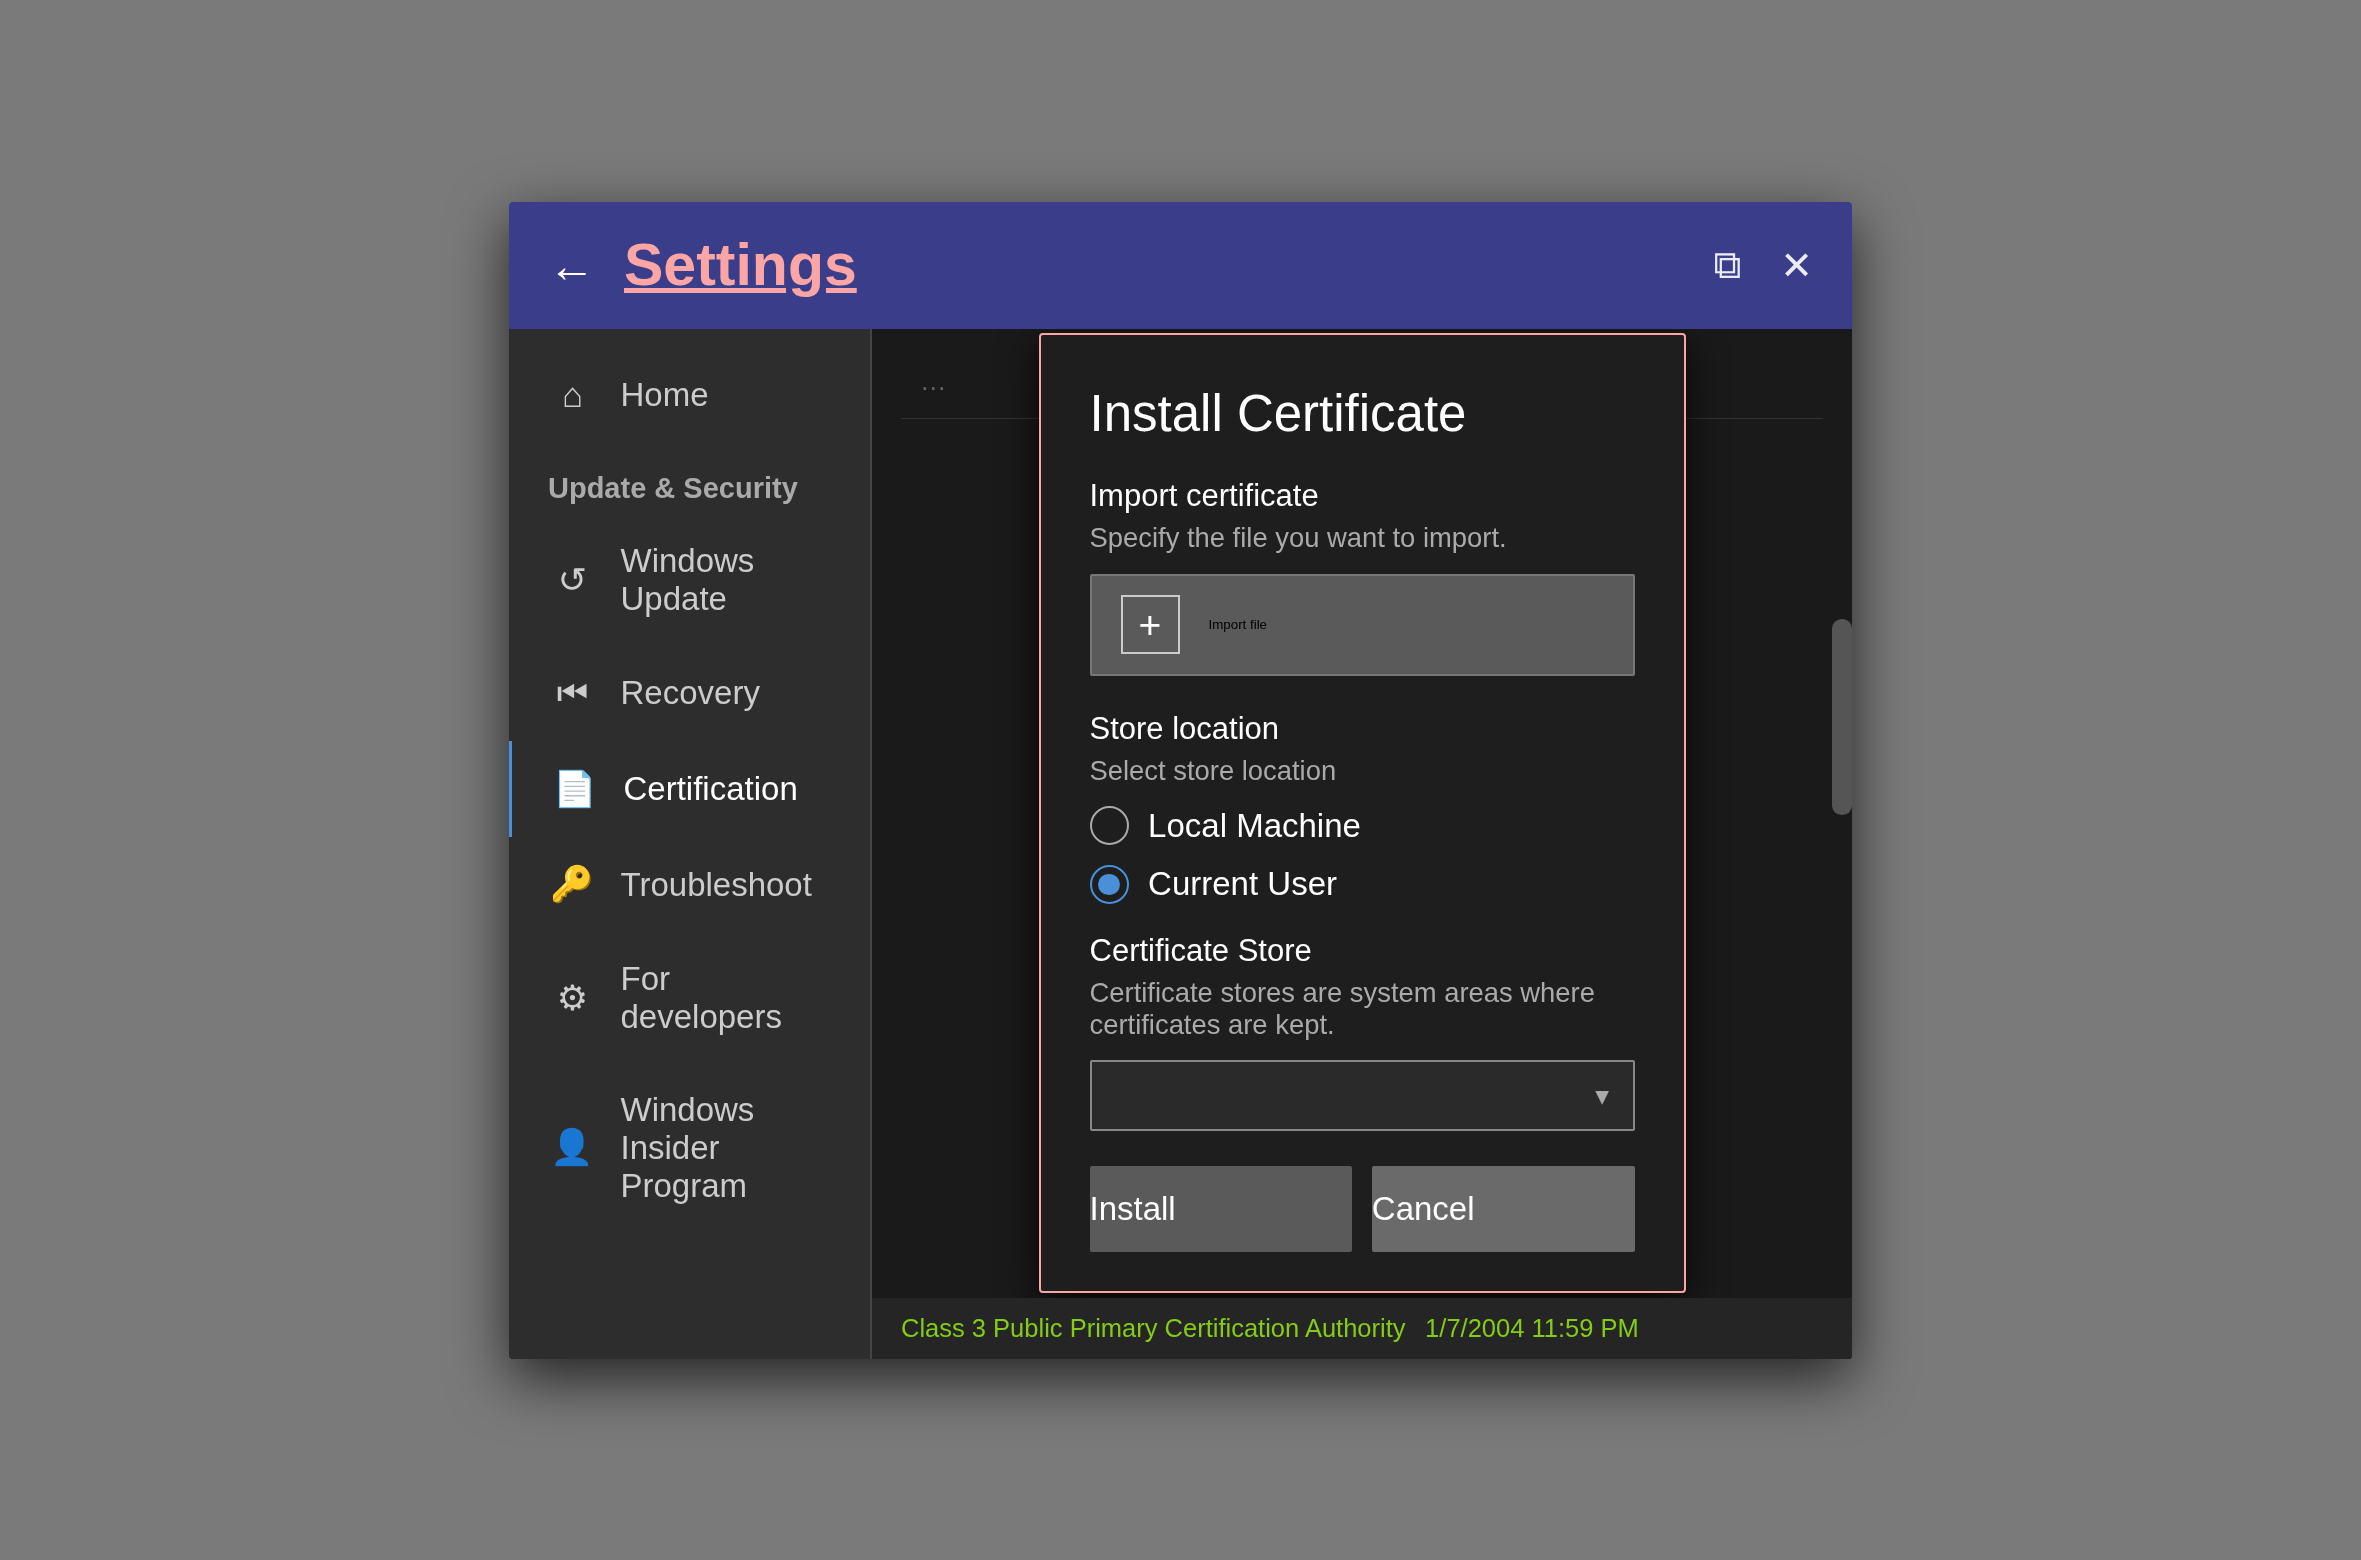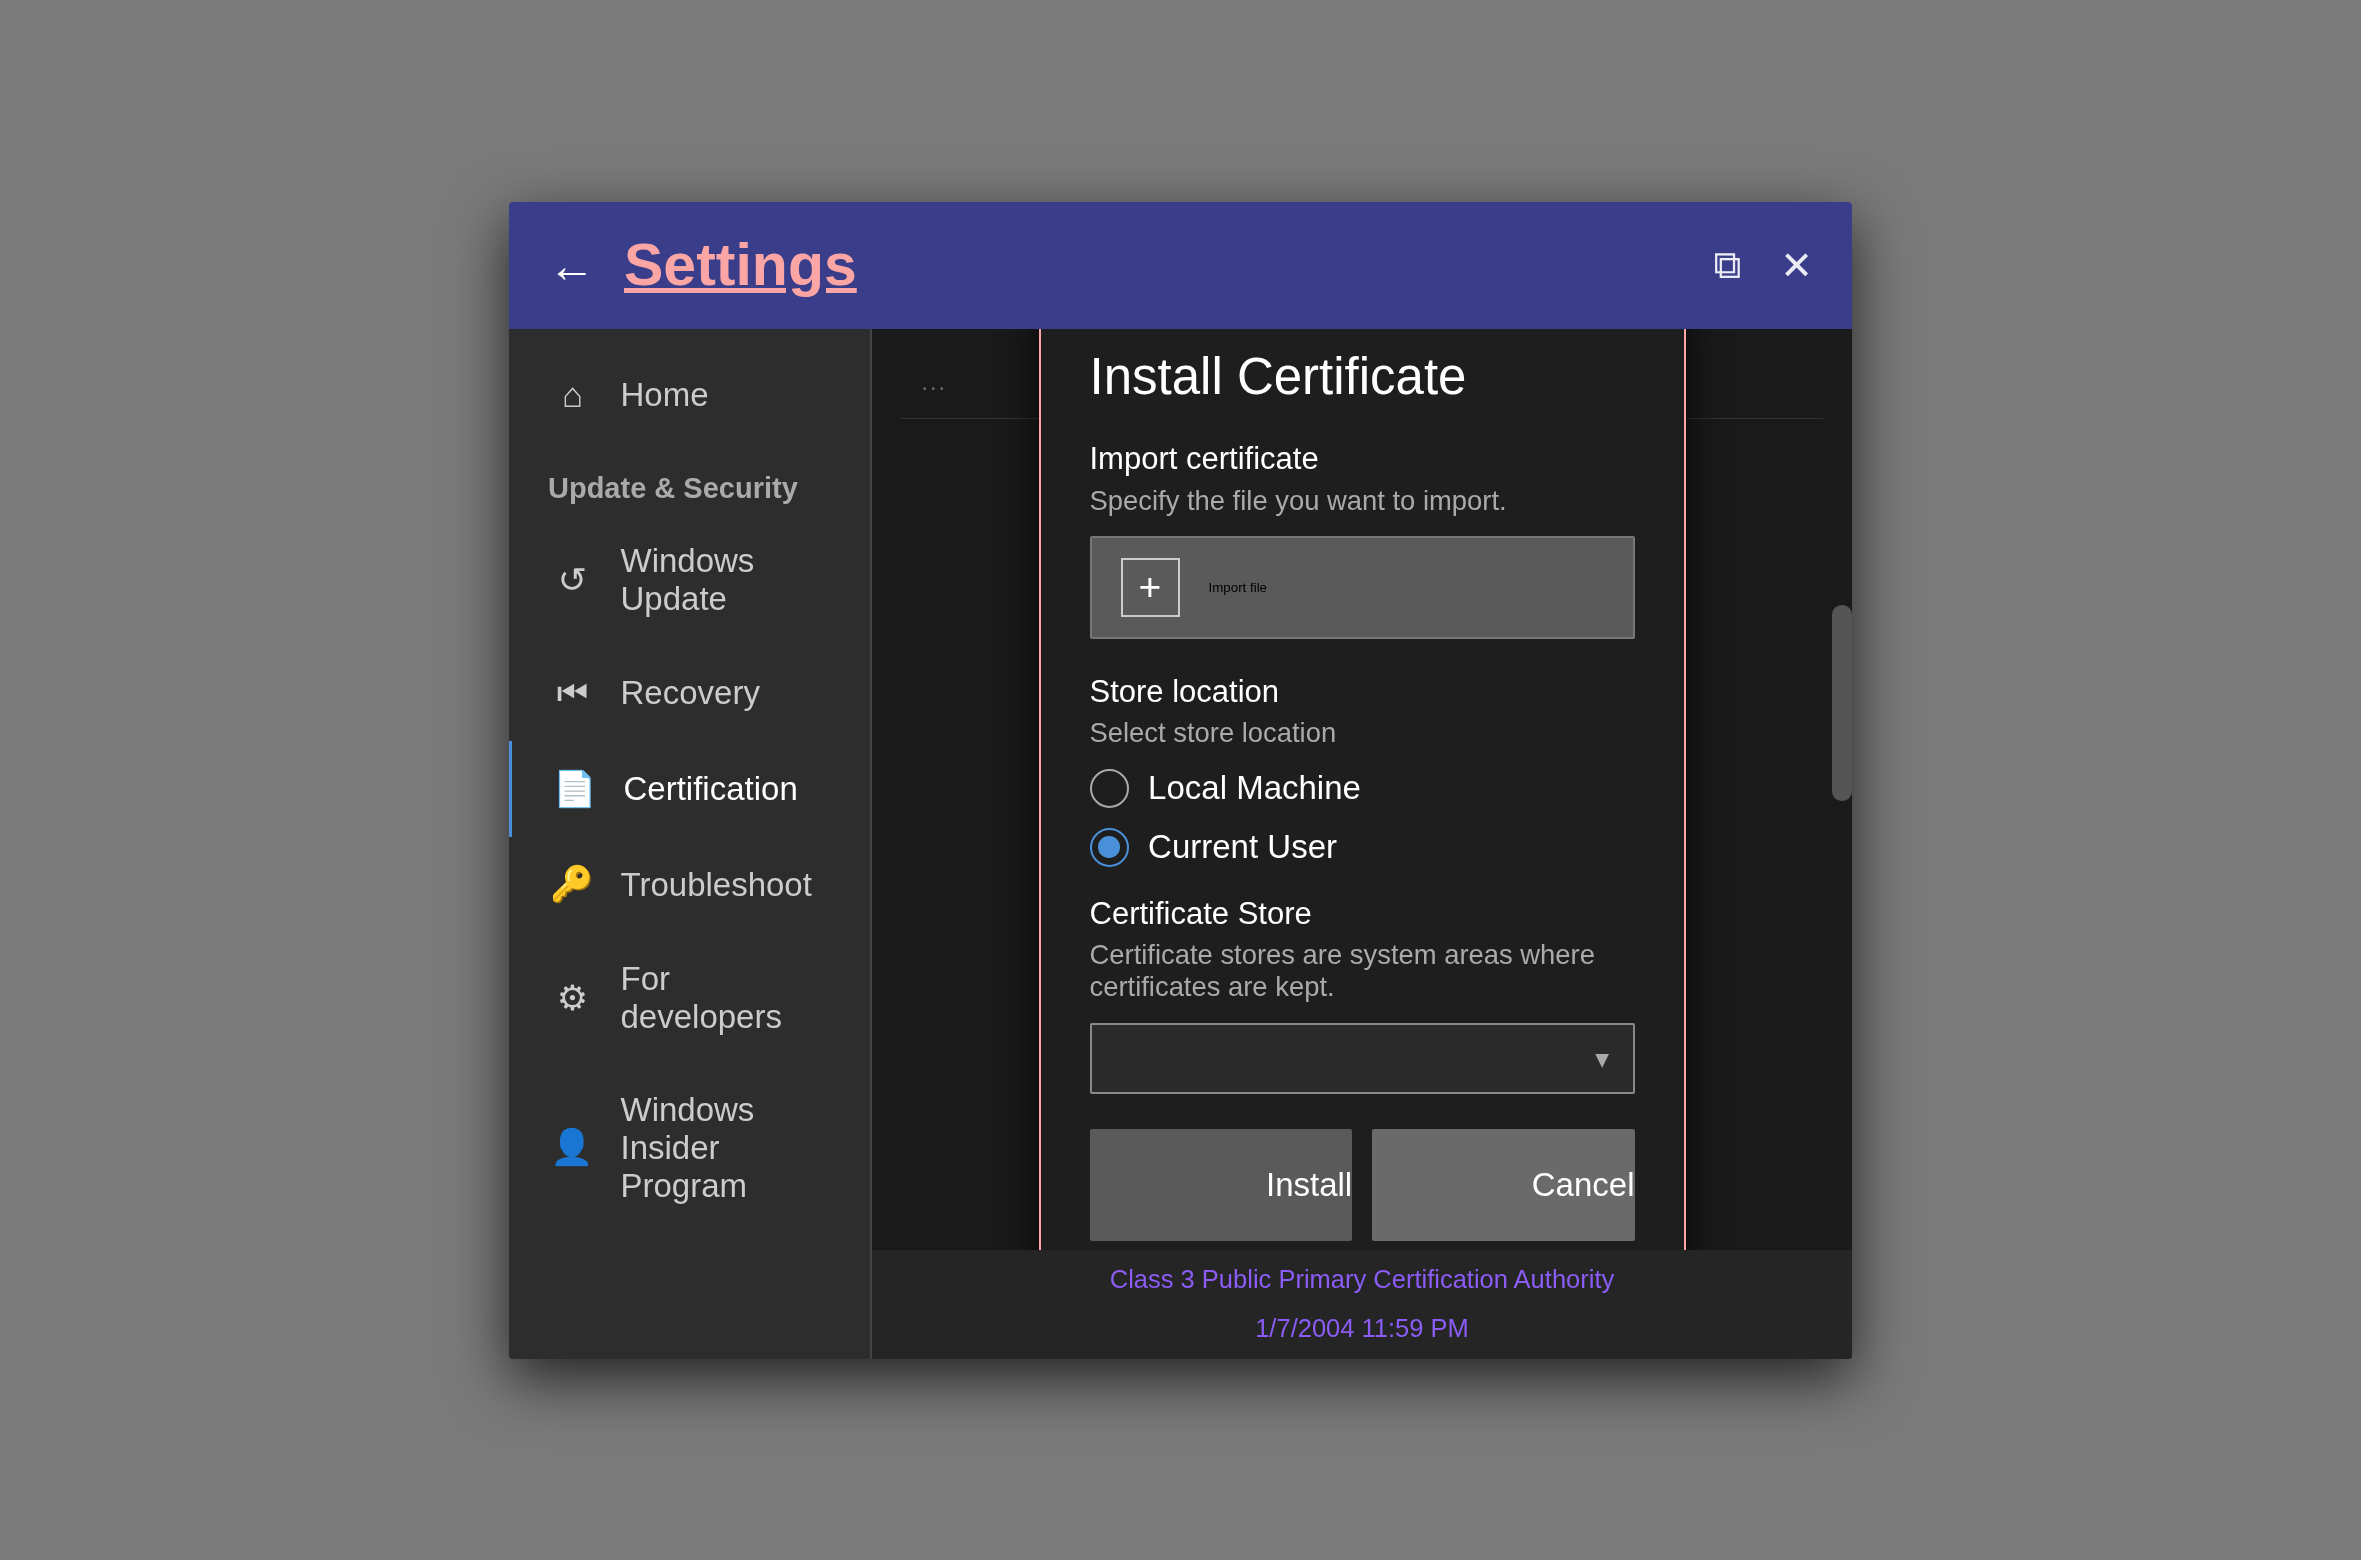--- a/index.html
+++ b/index.html
@@ -258,48 +258,47 @@
       color: #aaaaaa;
     }
 
     .action-buttons {
       display: flex;
       gap: 19.6px;
     }
 
     .action-btn {
       flex: 1;
-      padding: 37px 0;
+      padding: 24px 0;
       font-size: 33px;
       border: none;
       border-radius: 2px;
       cursor: pointer;
-      text-align: right;
+      text-align: left;
       font-weight: 400;
     }
 
     .btn-install {
       background: #5a5a5a;
       color: white;
     }
 
     .btn-cancel {
       background: #6a6a6a;
       color: white;
     }
 
     .bottom-bar {
       background: #252525;
       padding: 15.7px 29px;
-      color: #8b5cf6;
+      color: #84cc16;
       font-size: 25.5px;
       display: flex;
       align-items: center;
       gap: 19.6px;
-      flex-direction: column;
     }
 
     .right-scrollbar {
       position: absolute;
       right: 0;
       top: 30%;
       width: 19.6px;
       height: 196px;
       background: #555;
       border-radius: 9.8px;

